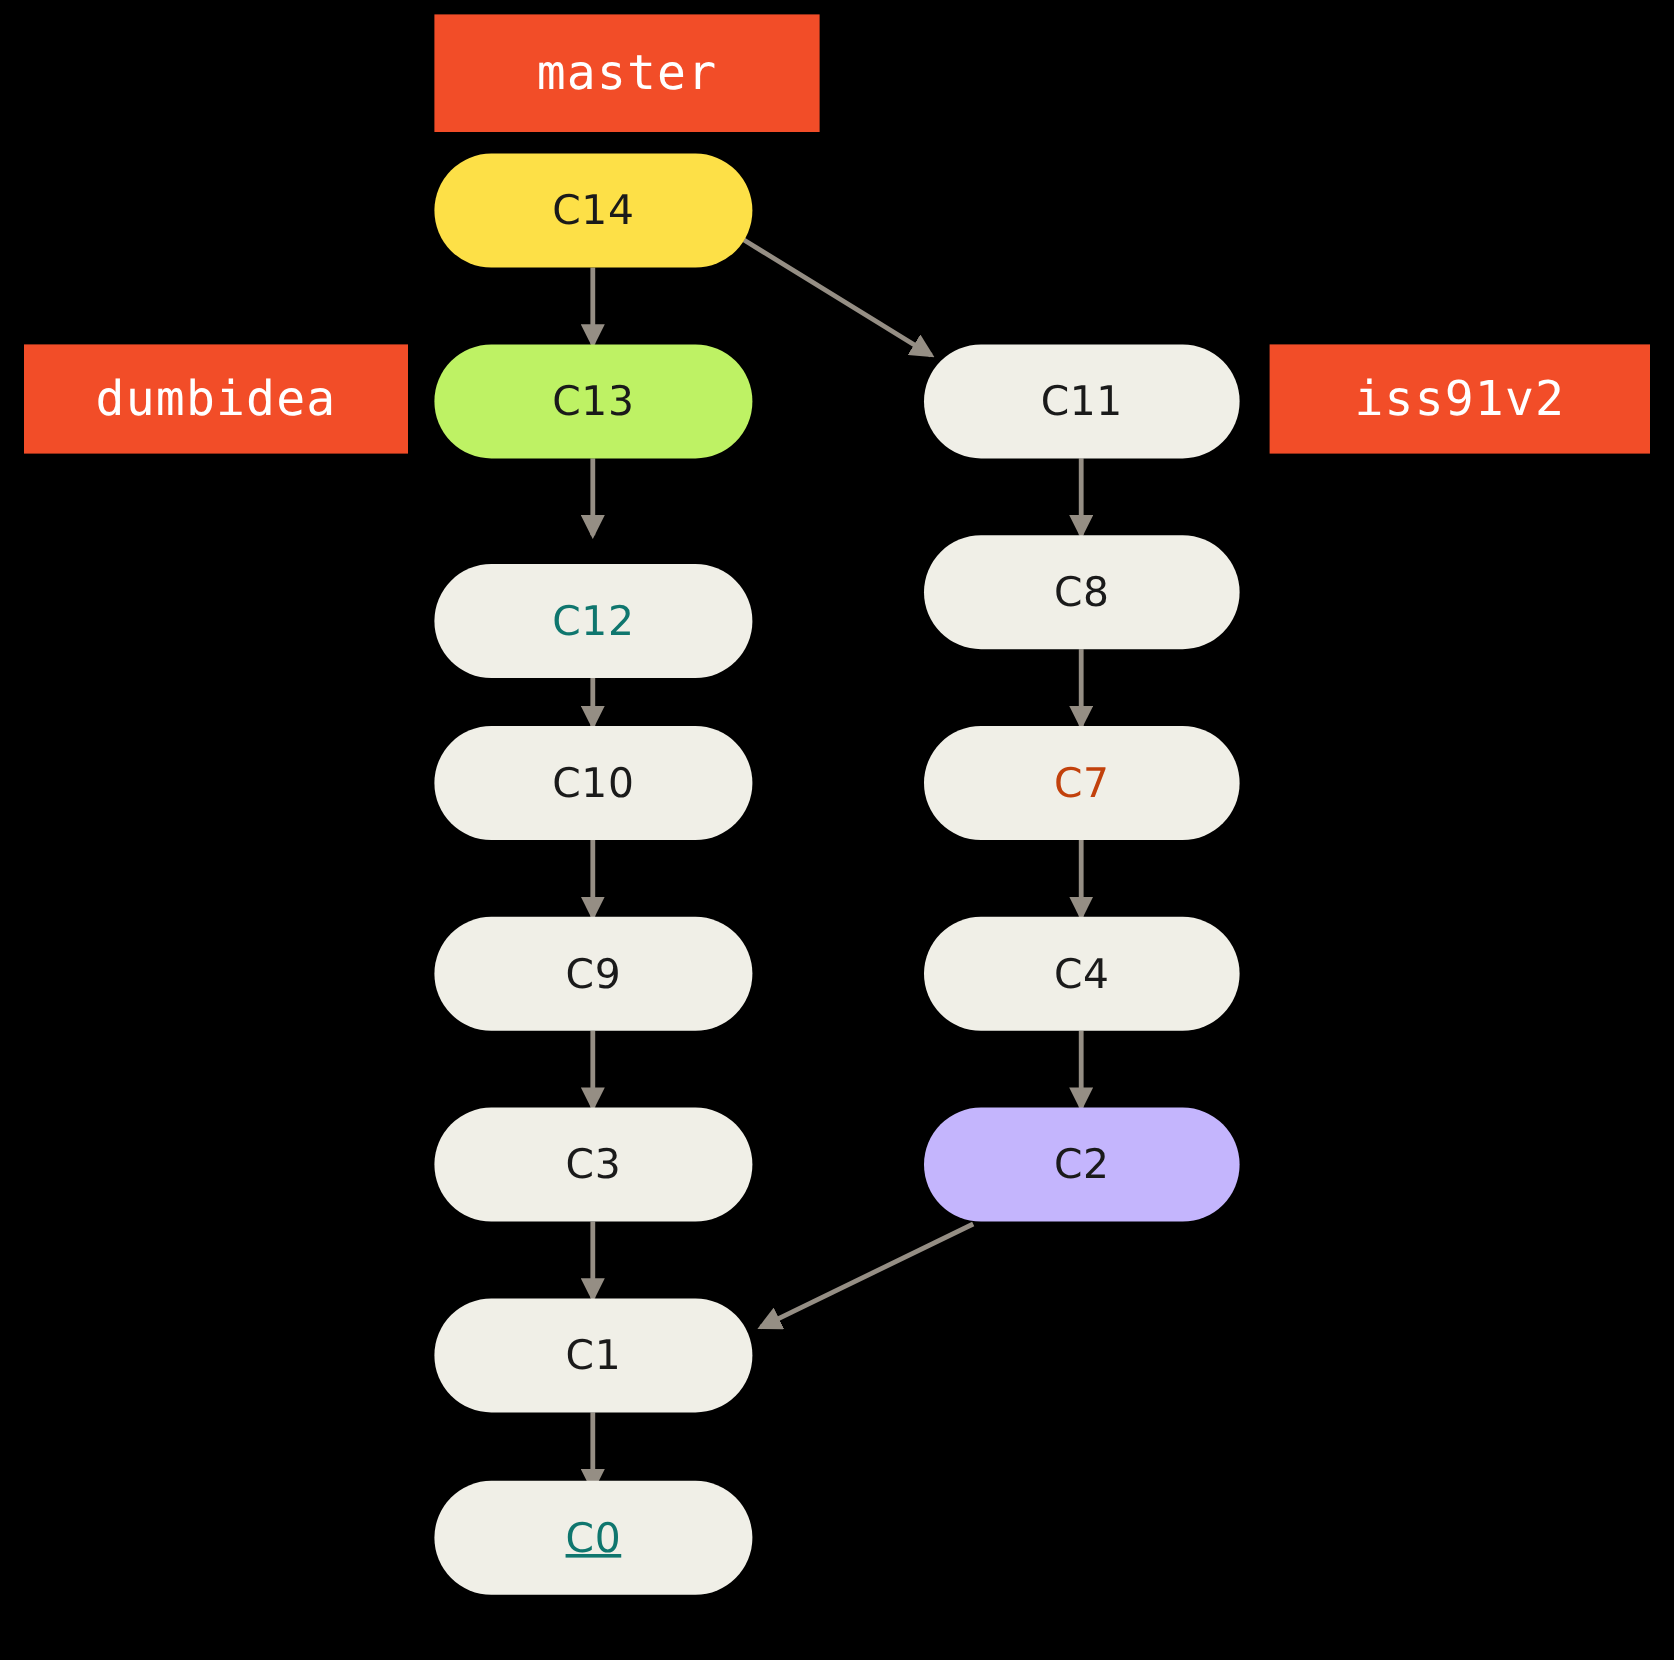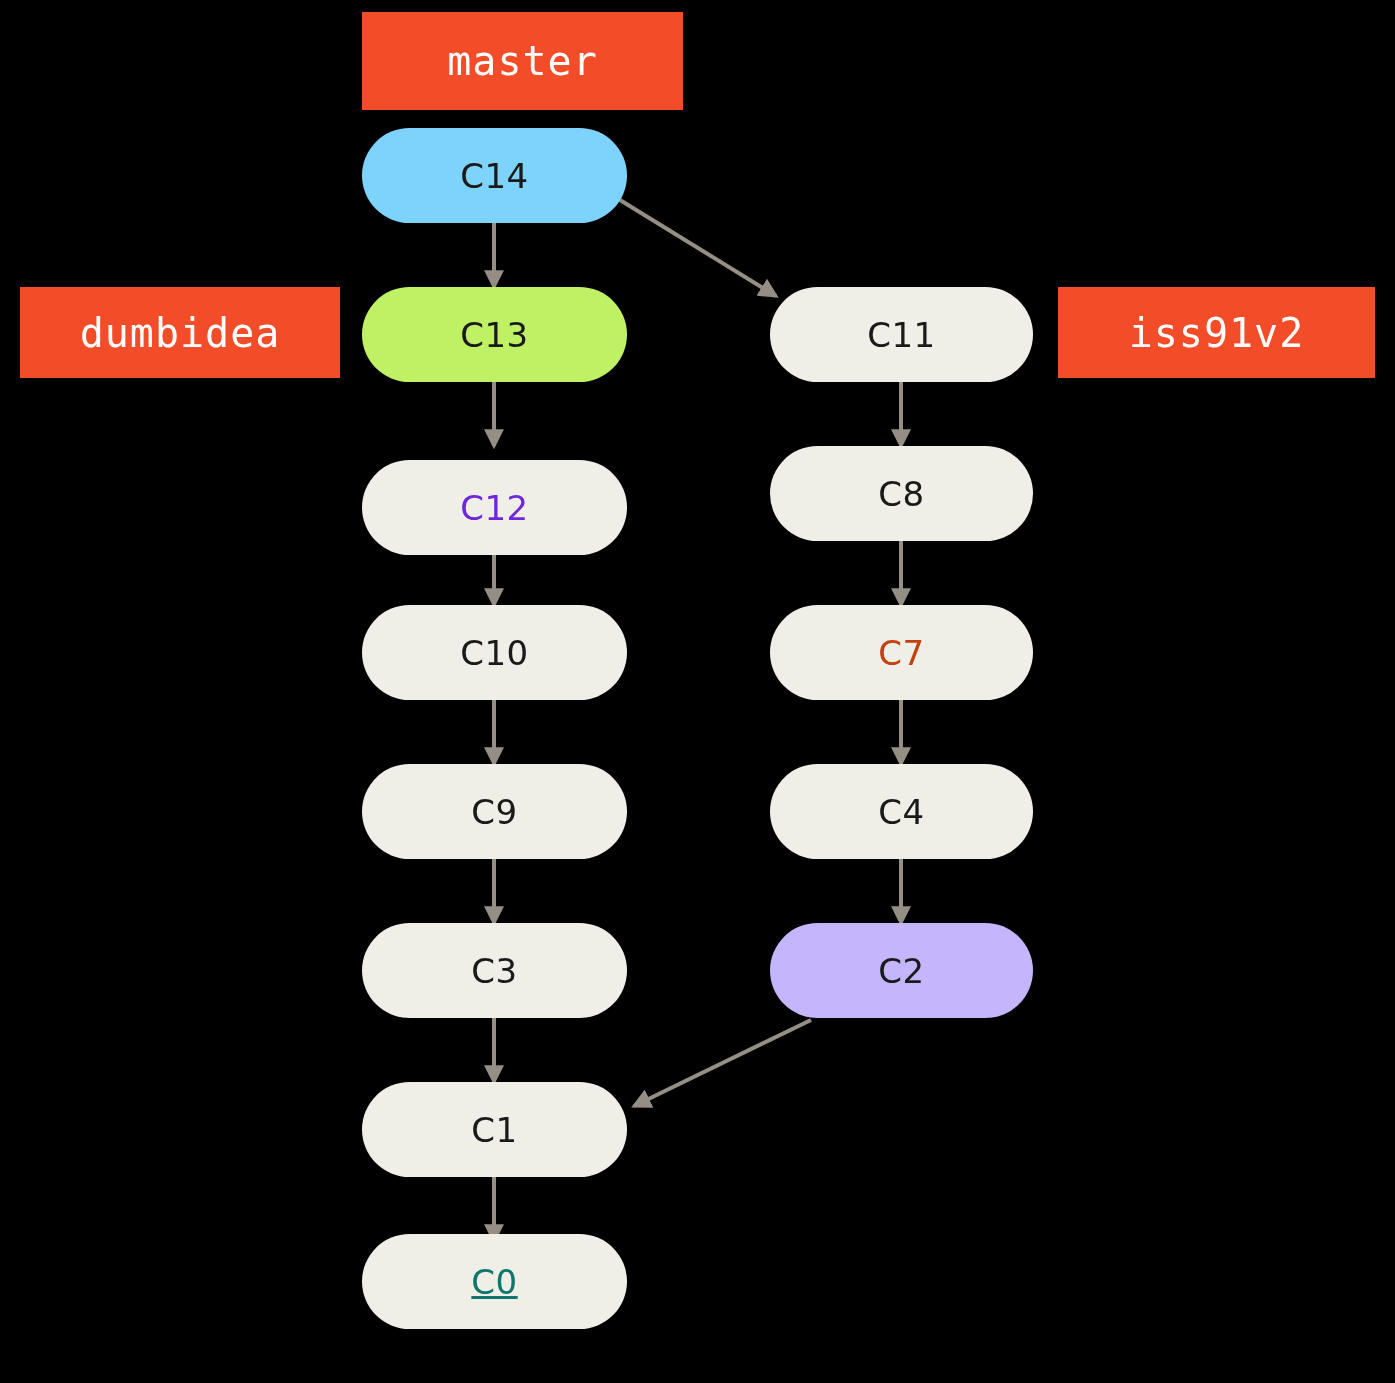--- a/index.html
+++ b/index.html
@@ -74,27 +74,27 @@
         <line x1="620" y1="200" x2="776" y2="296" stroke="#958e84" stroke-width="4" marker-end="url(#arrowhead)"></line>
         <line x1="901" y1="382" x2="901" y2="446" stroke="#958e84" stroke-width="4" marker-end="url(#arrowhead)"></line>
         <line x1="901" y1="541" x2="901" y2="605" stroke="#958e84" stroke-width="4" marker-end="url(#arrowhead)"></line>
         <line x1="901" y1="700" x2="901" y2="764" stroke="#958e84" stroke-width="4" marker-end="url(#arrowhead)"></line>
         <line x1="901" y1="859" x2="901" y2="923" stroke="#958e84" stroke-width="4" marker-end="url(#arrowhead)"></line>
         <line x1="811" y1="1020" x2="634" y2="1106" stroke="#958e84" stroke-width="4" marker-end="url(#arrowhead)"></line>
       </g>
   </svg>
 
   <div id="nodes-group">
-      <div class="commit-node" style="left: 362px; top: 128px; width: 265px; height: 95px; background: #7dd3fc; color: rgb(26, 26, 26);">
+      <div class="commit-node" style="left: 362px; top: 128px; width: 265px; height: 95px; background: #fde047; color: rgb(26, 26, 26);">
         <span>C14</span>
       </div>
       <div class="commit-node" style="left: 362px; top: 287px; width: 265px; height: 95px; background: #bef264; color: rgb(26, 26, 26);">
         <span>C13</span>
       </div>
-      <div class="commit-node" style="left: 362px; top: 460px; width: 265px; height: 95px; background: rgb(240, 239, 231); color: #6d28d9;">
+      <div class="commit-node" style="left: 362px; top: 470px; width: 265px; height: 95px; background: rgb(240, 239, 231); color: #0f766e;">
         <span>C12</span>
       </div>
       <div class="commit-node" style="left: 362px; top: 605px; width: 265px; height: 95px; background: rgb(240, 239, 231); color: rgb(26, 26, 26);">
         <span>C10</span>
       </div>
       <div class="commit-node" style="left: 362px; top: 764px; width: 265px; height: 95px; background: rgb(240, 239, 231); color: rgb(26, 26, 26);">
         <span>C9</span>
       </div>
       <div class="commit-node" style="left: 362px; top: 923px; width: 265px; height: 95px; background: rgb(240, 239, 231); color: rgb(26, 26, 26);">
         <span>C3</span>

